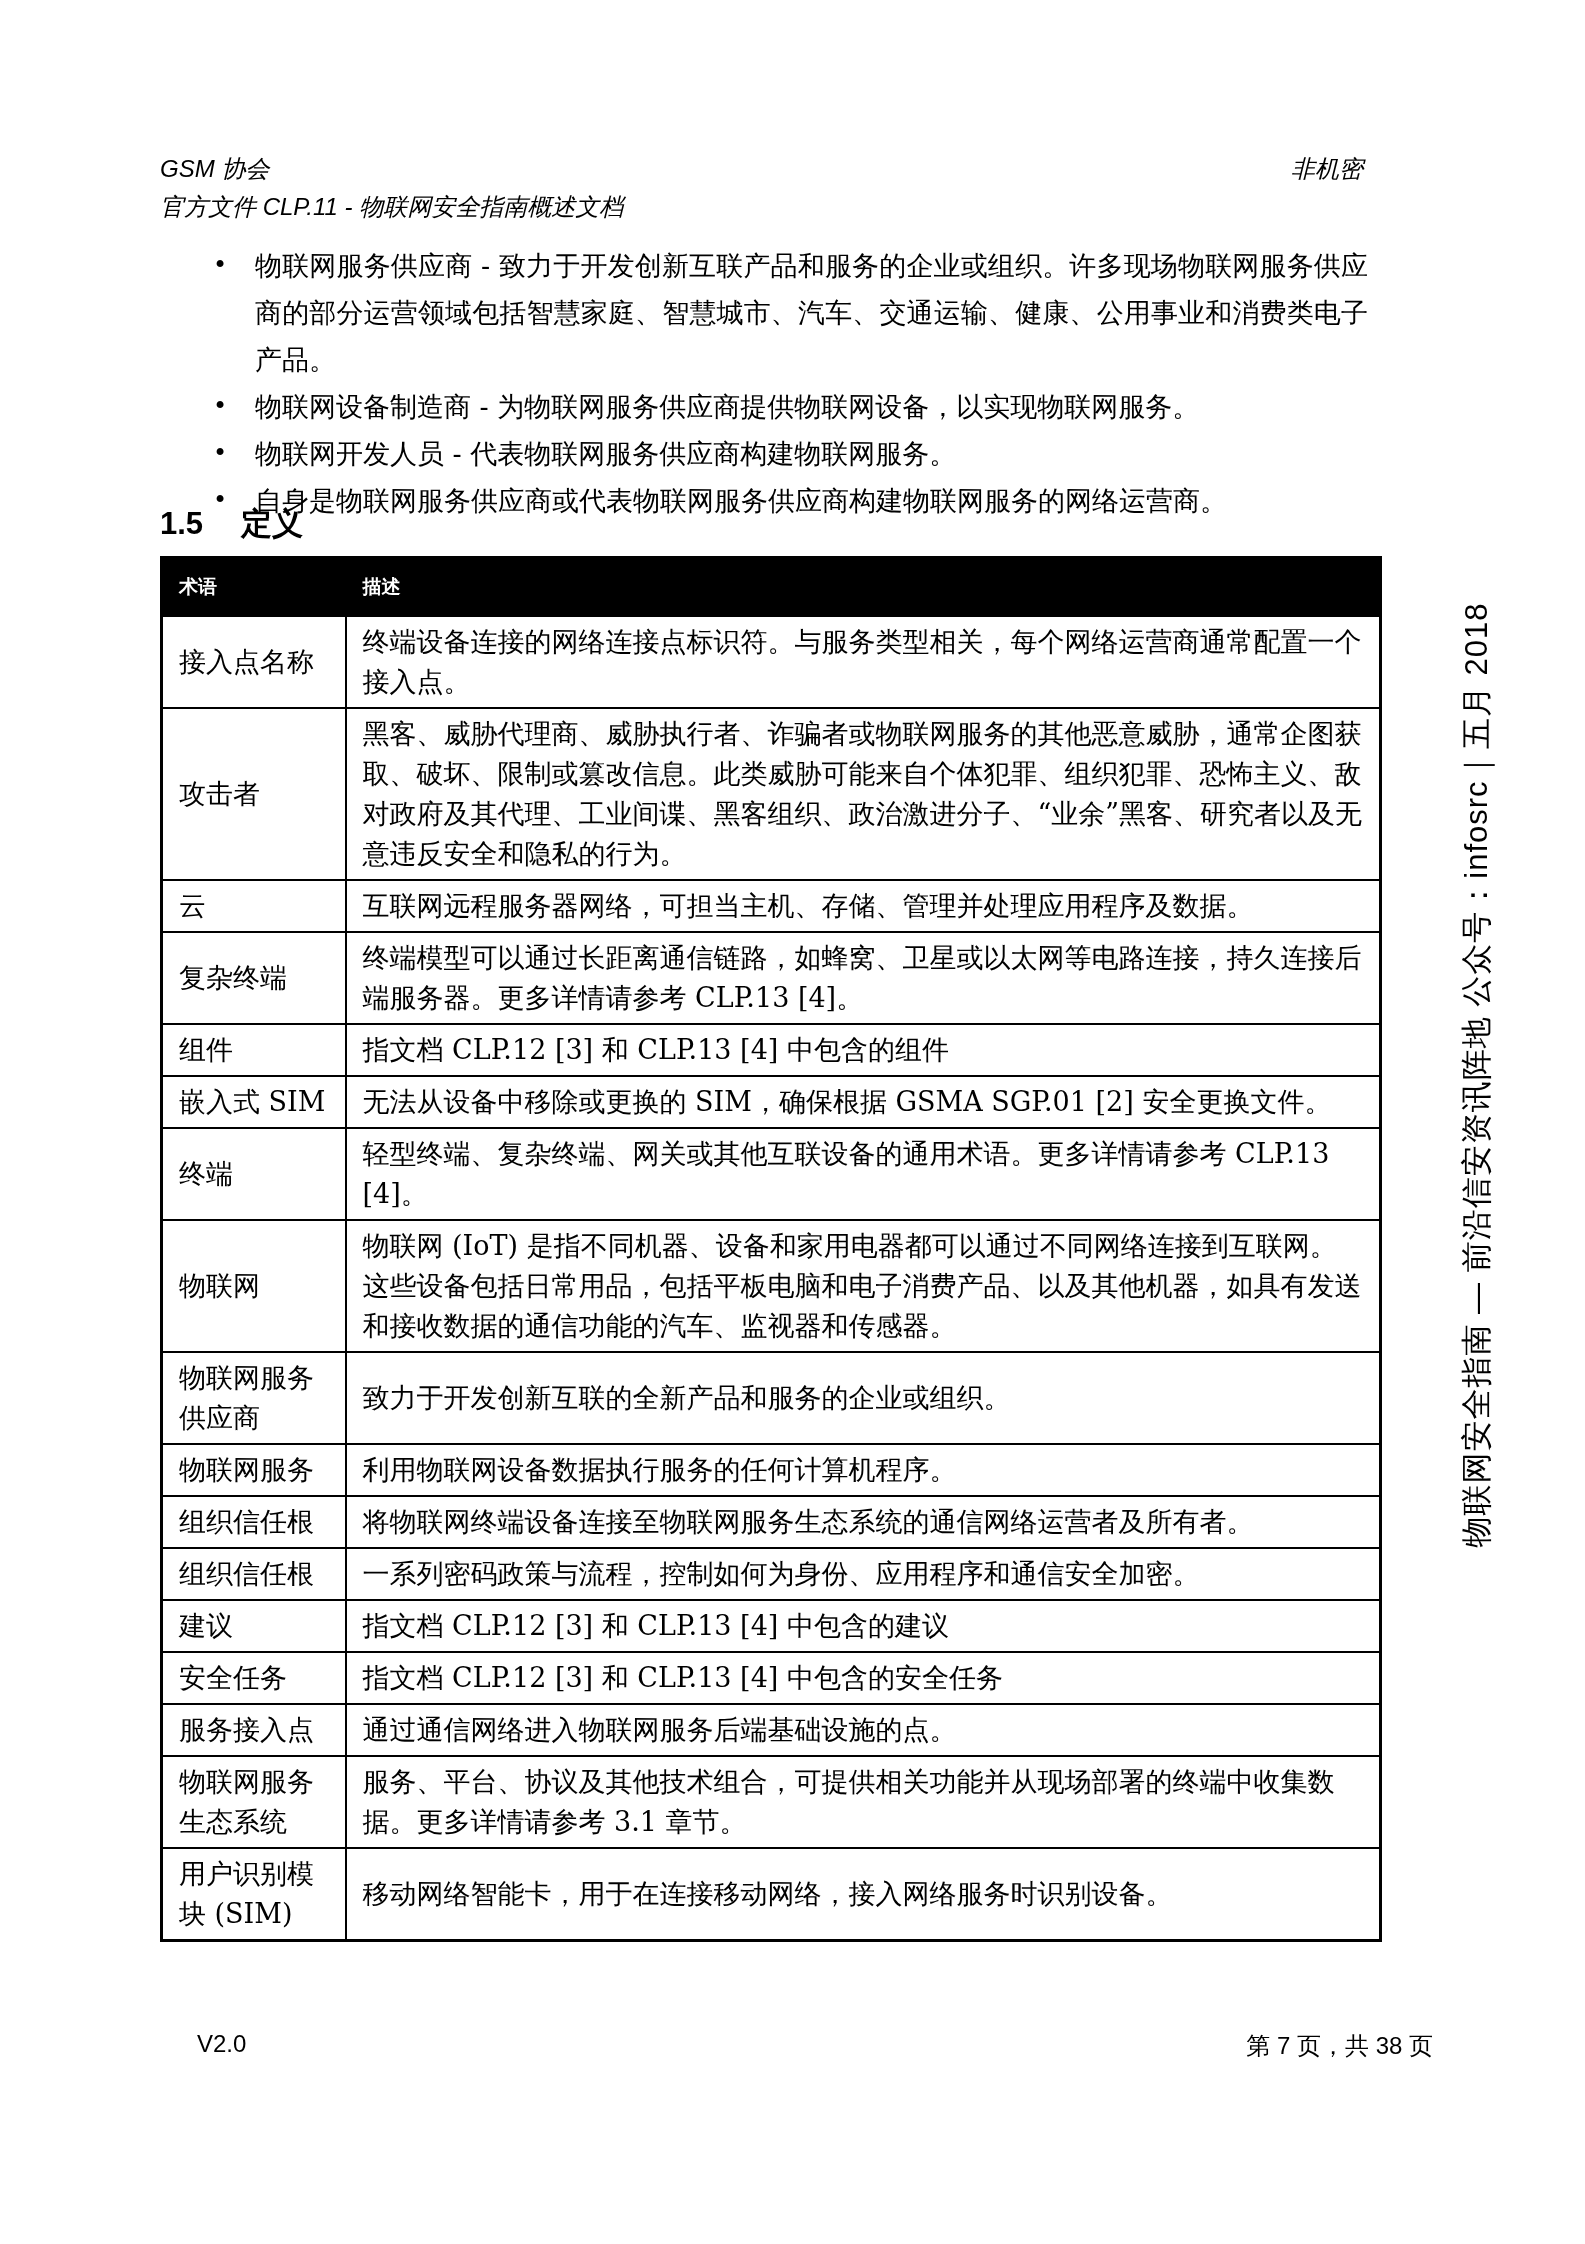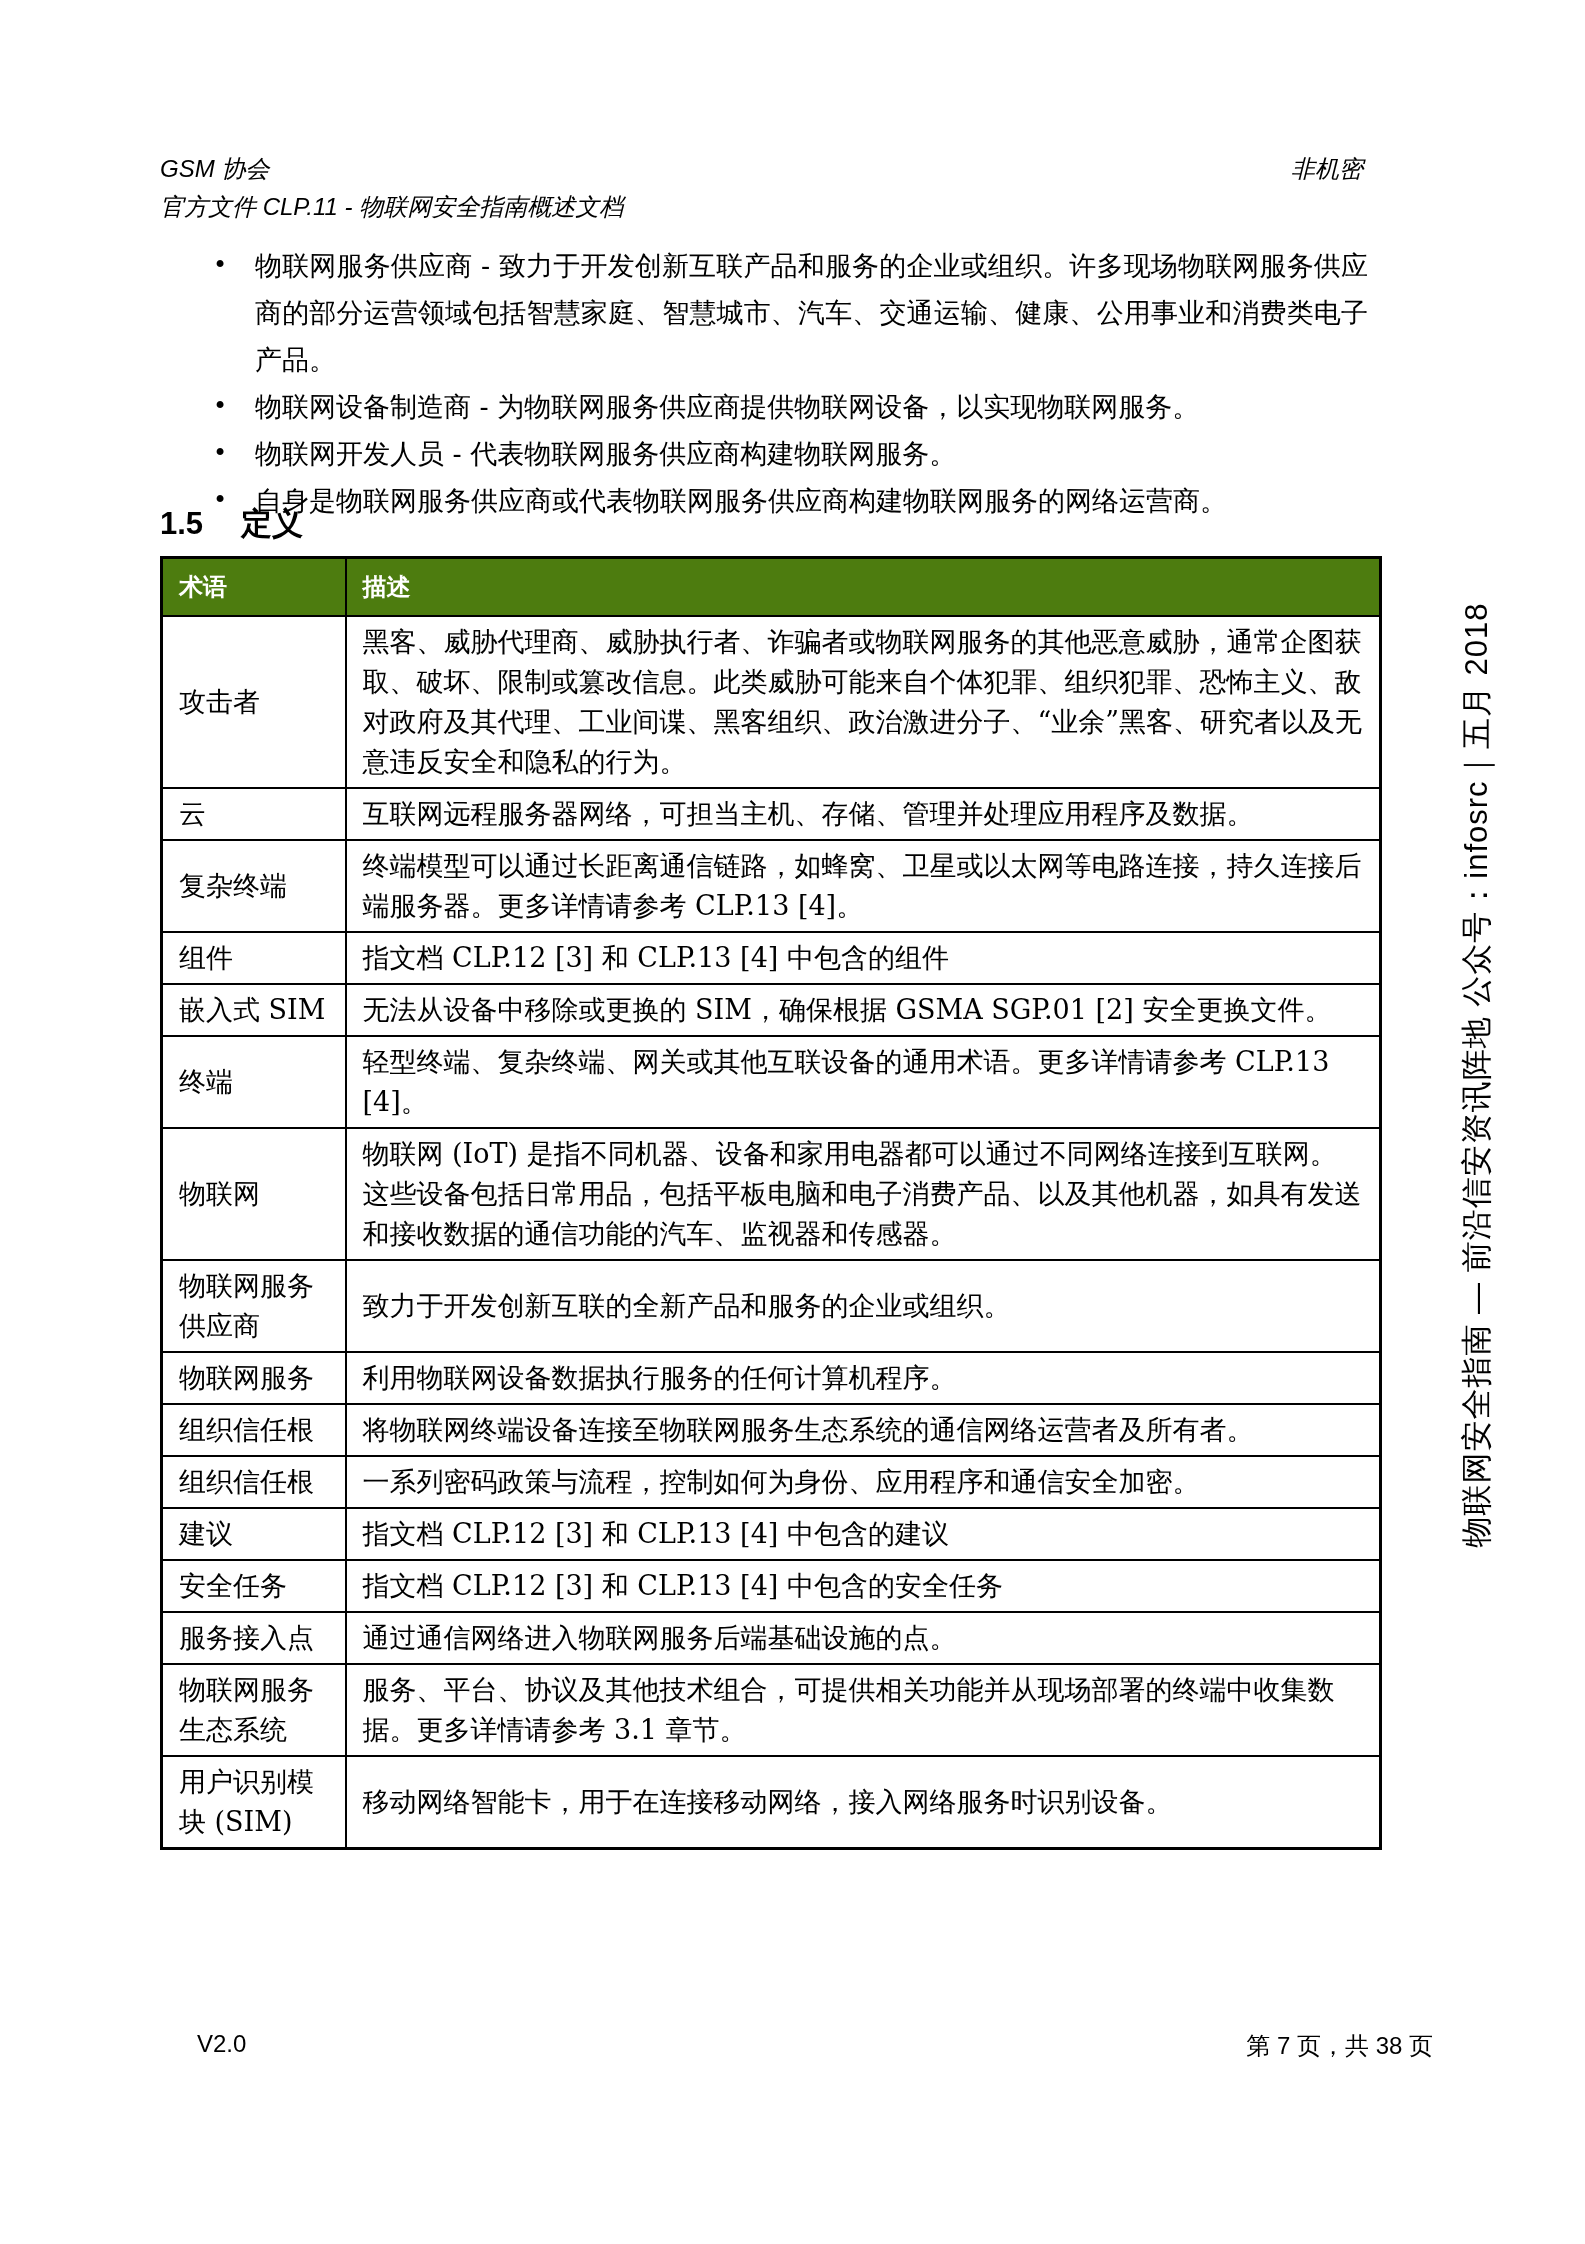--- a/index.html
+++ b/index.html
@@ -58,27 +58,27 @@
     border-collapse: collapse;
     border: 3px solid #000;
     font-size: 27px;
   }
   table.def-table th, table.def-table td {
     border: 2px solid #000;
     text-align: left;
     vertical-align: middle;
   }
   table.def-table th {
-    background: #4d7c0f;
+    background: #000000;
     color: #ffffff;
     font-family: Liberation Mono, monospace;
     font-weight: bold;
     padding: 6px 16px;
     height: 44px;
-    font-size: 24px;
+    font-size: 19px;
   }
   table.def-table td {
     padding: 5px 16px;
     line-height: 40px;
   }
   td.term-cell { padding-right: 8px; }
   td.desc-cell { text-align: justify; }
 
   
   .sidebar-vertical {
@@ -143,20 +143,24 @@
         <col>
       </colgroup>
     <thead>
       <tr>
         <th>术语</th>
         <th>描述</th>
       </tr>
     </thead>
     <tbody>
       <tr>
+          <td class="term-cell">接入点名称</td>
+          <td class="desc-cell">终端设备连接的网络连接点标识符。与服务类型相关，每个网络运营商通常配置一个接入点。</td>
+        </tr>
+      <tr>
           <td class="term-cell">攻击者</td>
           <td class="desc-cell">黑客、威胁代理商、威胁执行者、诈骗者或物联网服务的其他恶意威胁，通常企图获取、破坏、限制或篡改信息。此类威胁可能来自个体犯罪、组织犯罪、恐怖主义、敌对政府及其代理、工业间谍、黑客组织、政治激进分子、“业余”黑客、研究者以及无意违反安全和隐私的行为。</td>
         </tr>
       <tr>
           <td class="term-cell">云</td>
           <td class="desc-cell">互联网远程服务器网络，可担当主机、存储、管理并处理应用程序及数据。</td>
         </tr>
       <tr>
           <td class="term-cell">复杂终端</td>
           <td class="desc-cell">终端模型可以通过长距离通信链路，如蜂窝、卫星或以太网等电路连接，持久连接后端服务器。更多详情请参考 CLP.13 [4]。</td>

